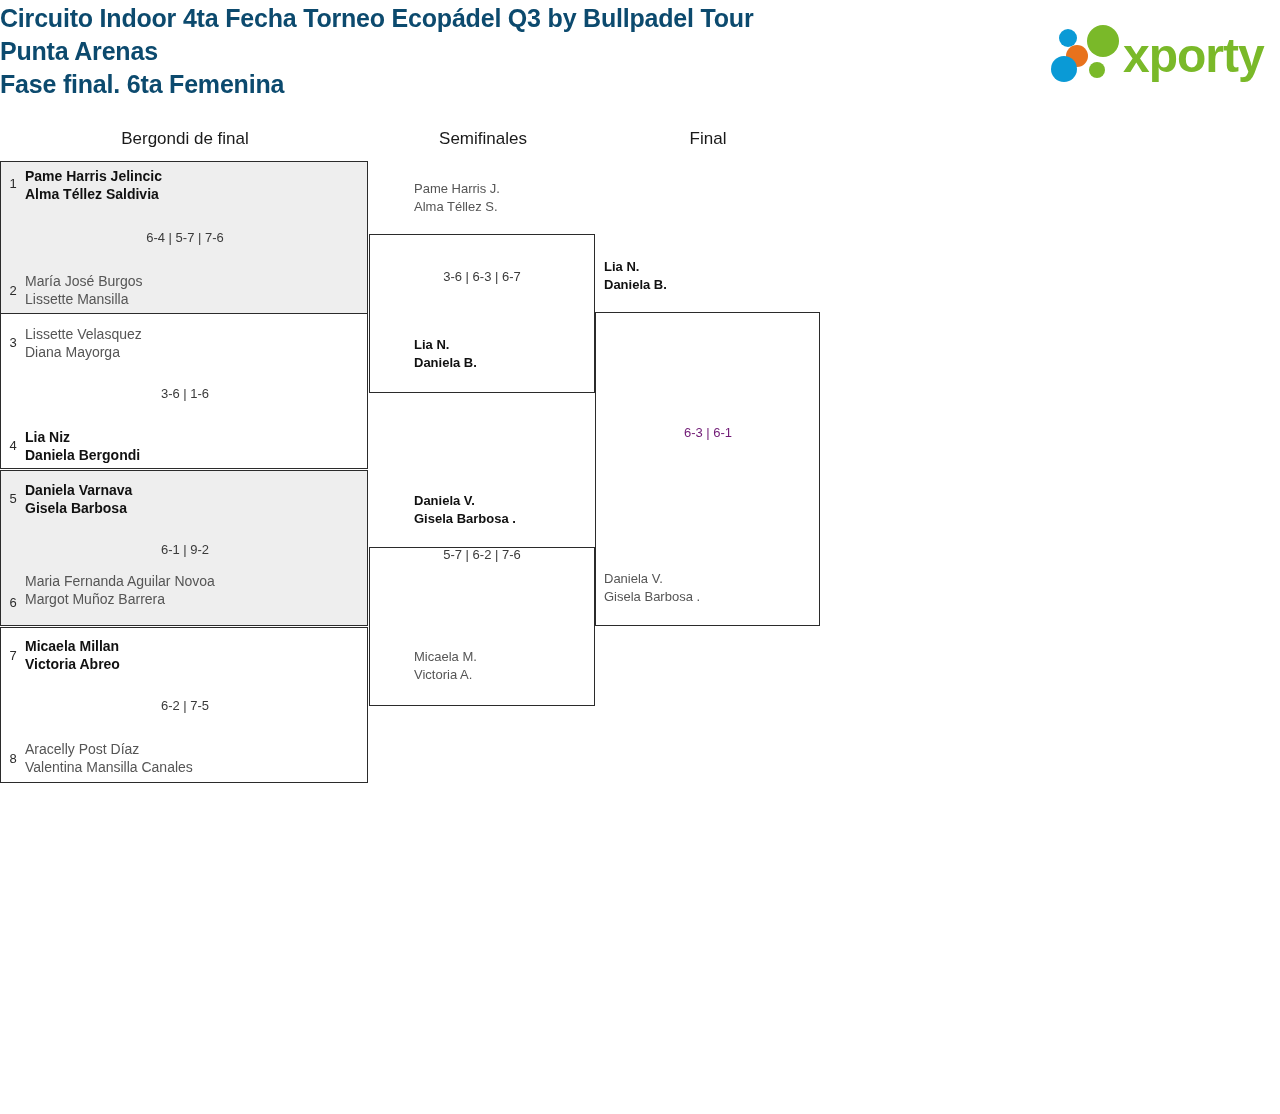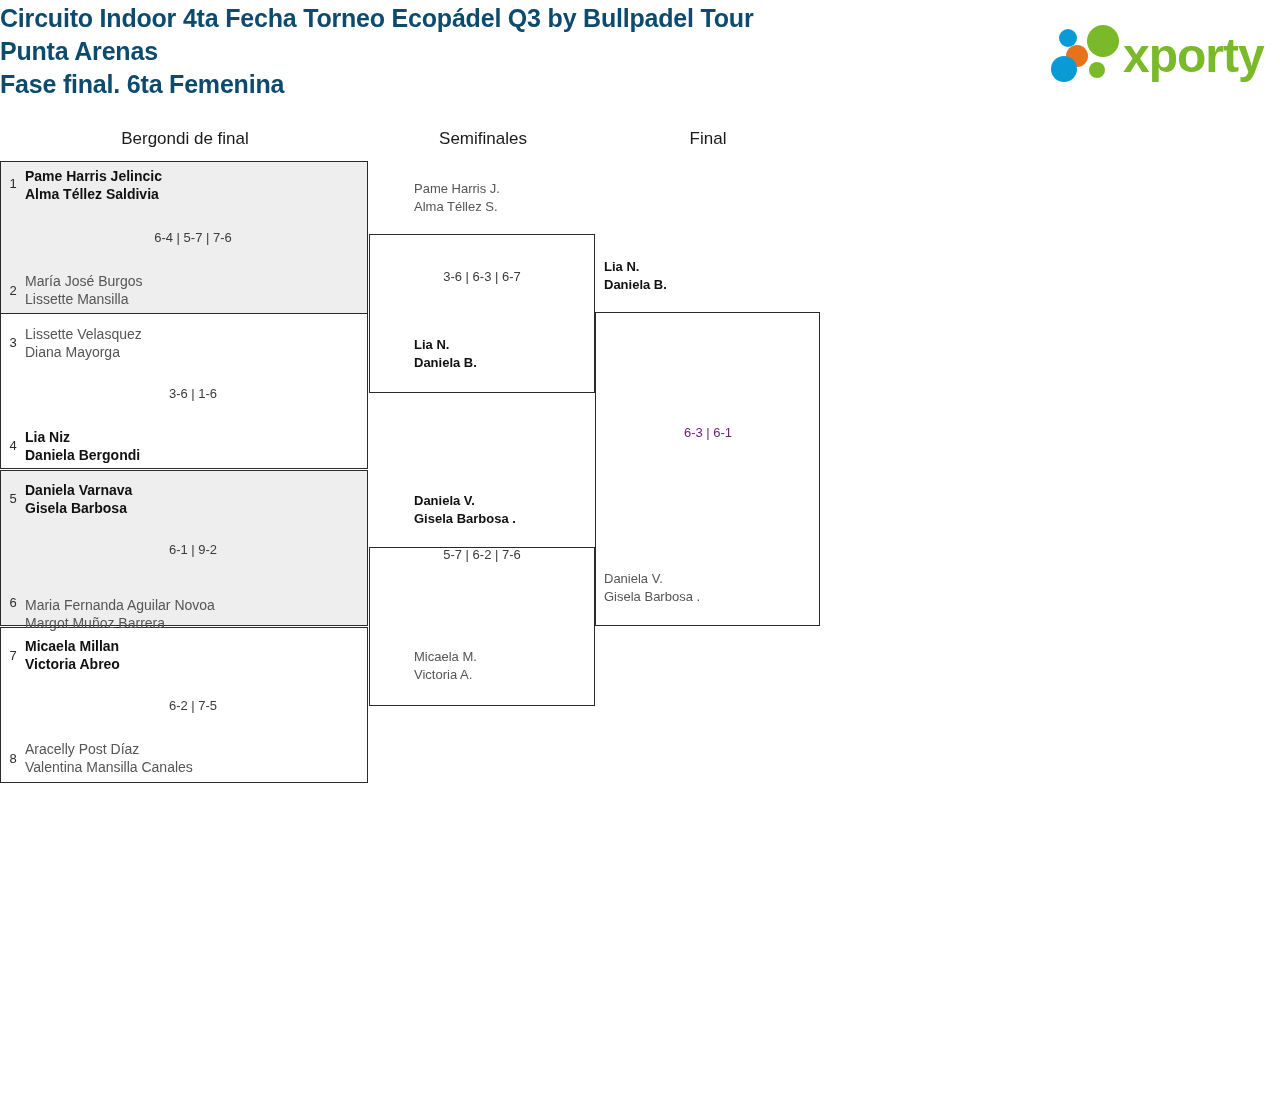--- a/index.html
+++ b/index.html
@@ -50,21 +50,21 @@
     position:absolute;left:5px;width:16px;
     font-size:13px;color:#2b2b2b;text-align:center;
   }
   .team{
     position:absolute;left:25px;width:330px;
     font-size:14px;line-height:18px;
   }
   .team.win{font-weight:bold;color:#111111;}
   .team.lose{font-weight:normal;color:#555555;}
   .qf-score{
-    position:absolute;left:28px;width:330px;
+    position:absolute;left:20px;width:330px;
     text-align:center;font-size:13px;color:#3a3a3a;
     top:230px;
   }
 
   
   .sf-box{
     position:absolute;left:369px;width:226px;height:159px;
     border:1px solid #2b2b2b;box-sizing:border-box;background:#ffffff;
   }
   #sf-box-0{top:234px;}
@@ -163,21 +163,21 @@
     <div>Daniela Bergondi</div>
   </div>
 
   <div class="seed" style="top:491px">5</div>
   <div class="team win" style="top:481px">
     <div>Daniela Varnava</div>
     <div>Gisela Barbosa</div>
   </div>
   <div class="qf-score" style="top:542px">6-1 | 9-2</div>
   <div class="seed" style="top:595px">6</div>
-  <div class="team lose" style="top:596px">
+  <div class="team lose" style="top:572px">
     <div>Maria Fernanda Aguilar Novoa</div>
     <div>Margot Muñoz Barrera</div>
   </div>
 
   <div class="seed" style="top:648px">7</div>
   <div class="team win" style="top:637px">
     <div>Micaela Millan</div>
     <div>Victoria Abreo</div>
   </div>
   <div class="qf-score" style="top:698px">6-2 | 7-5</div>

